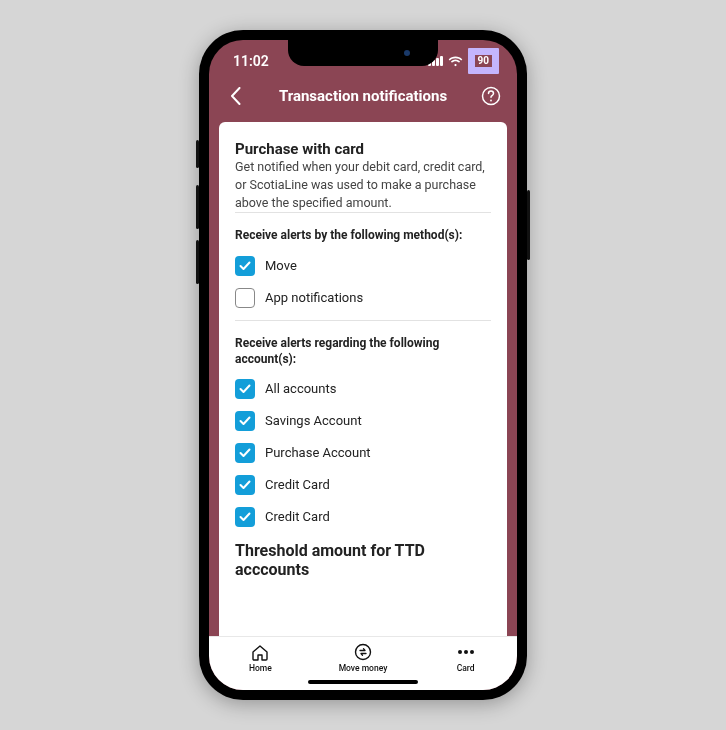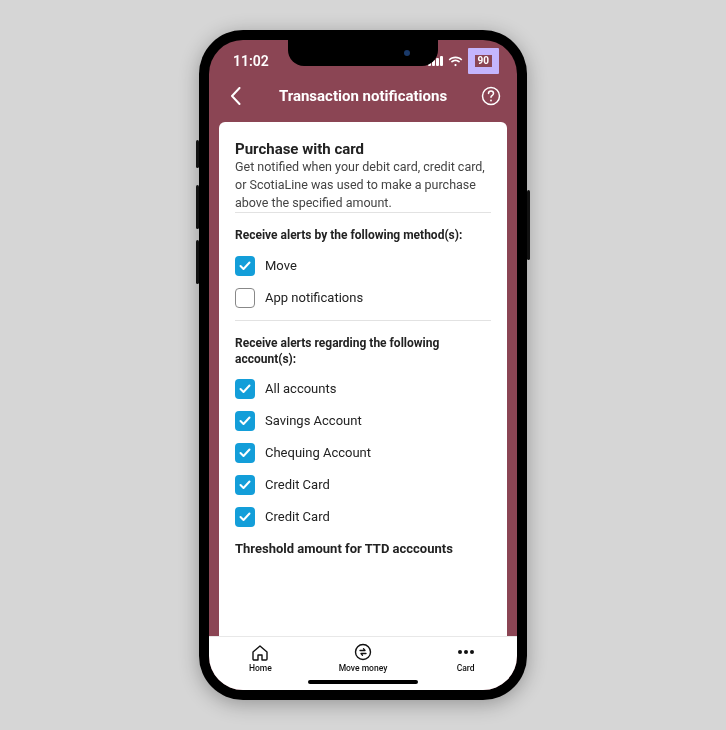--- a/index.html
+++ b/index.html
@@ -169,21 +169,21 @@
   }
   .checkbox.unchecked {
     background: #fff;
     border: 1.5px solid #888;
   }
   .check-label {
     font-size: 13px;
     color: #222;
   }
   .threshold {
-    font-size: 13px;
+    font-size: 16px;
     font-weight: 700;
     padding-top: 2px;
   }
   .bottom-nav {
     background: #fff;
     border-top: 1px solid #e8e8e8;
     display: flex;
     justify-content: space-around;
     align-items: flex-start;
     padding: 6px 0 4px;
@@ -312,21 +312,21 @@
         </div>
         <span class="check-label">Savings Account</span>
       </div>
 
       <div class="check-row">
         <div class="checkbox checked">
           <svg width="12" height="10" viewBox="0 0 12 10">
               <path d="M1.5 5l3 3 6-6.5" stroke="#fff" stroke-width="2" fill="none" stroke-linecap="round" stroke-linejoin="round"></path>
             </svg>
         </div>
-        <span class="check-label">Chequing Account</span>
+        <span class="check-label">Purchase Account</span>
       </div>
 
       <div class="check-row">
         <div class="checkbox checked">
           <svg width="12" height="10" viewBox="0 0 12 10">
               <path d="M1.5 5l3 3 6-6.5" stroke="#fff" stroke-width="2" fill="none" stroke-linecap="round" stroke-linejoin="round"></path>
             </svg>
         </div>
         <span class="check-label">Credit Card</span>
       </div>

